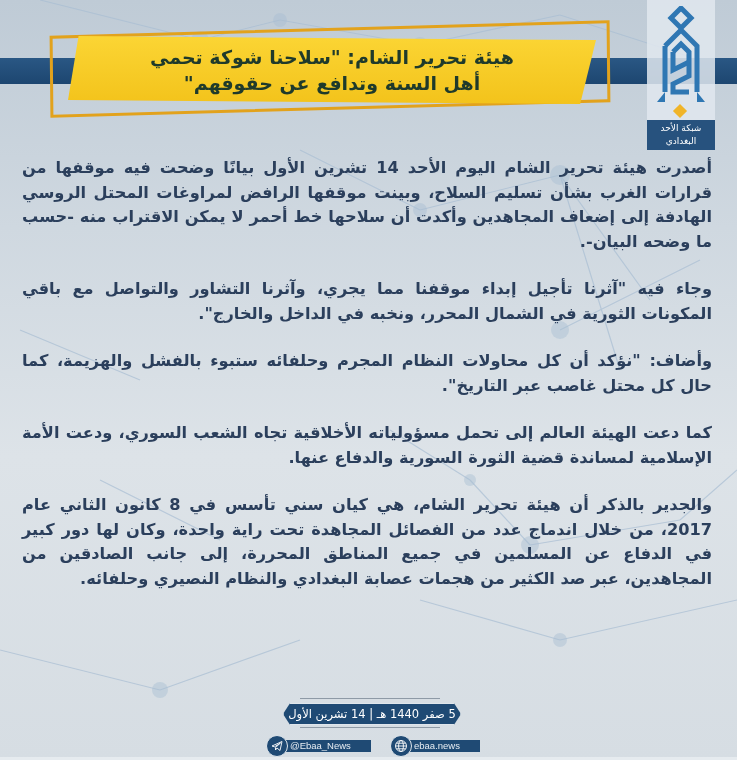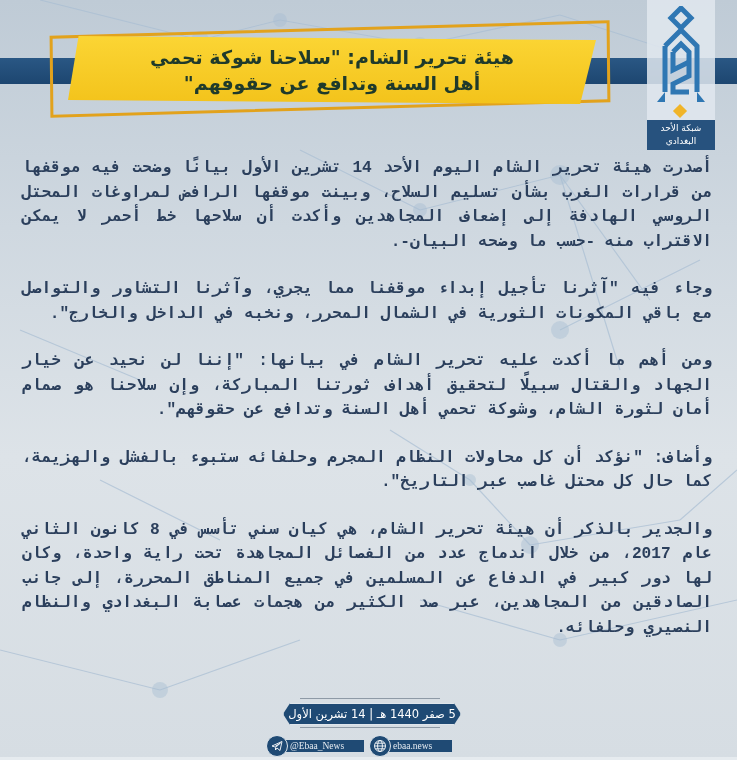--- a/index.html
+++ b/index.html
@@ -40,45 +40,45 @@
     background: #f0b429; transform: rotate(45deg);
   }
   .logo-label {
     position: absolute; left: 0; top: 120px; width: 68px; height: 30px;
     background: #27527e; color: #fff; direction: rtl;
     font-size: 9px; line-height: 13px; text-align: center; padding-top: 2px; box-sizing: border-box;
   }
   .article {
     position: absolute; left: 22px; top: 156px; width: 690px;
     direction: rtl; text-align: justify;
-    color: #2b3f5c; font-weight: bold; font-size: 16.2px; line-height: 24.5px; font-family: Liberation Mono, monospace;
+    color: #2b3f5c; font-weight: bold; font-size: 16.2px; line-height: 24.5px;
   }
   .article p { margin: 0 0 23px 0; }
   .article p.last { margin-bottom: 16px; }
   .date-pill {
     position: absolute; left: 283px; top: 703px; width: 176px; height: 20px;
     background: #1f4a74; color: #fff; direction: rtl;
     font-size: 11.5px; line-height: 20px; text-align: center;
     clip-path: polygon(4% 0, 96% 0, 100% 50%, 96% 100%, 4% 100%, 0 50%);
     border: 1px solid #dfe6ec;
   }
   .date-rule-top { position: absolute; left: 300px; top: 698px; width: 140px; height: 1px; background: #8e9aa6; }
   .date-rule-bot { position: absolute; left: 300px; top: 727px; width: 140px; height: 1px; background: #8e9aa6; }
   .social { position: absolute; top: 738px; height: 16px; display: flex; align-items: center; }
   .social .icon {
     width: 20px; height: 20px; border-radius: 50%; background: #1f4a74;
     border: 1px solid #dfe6ec; display: flex; align-items: center; justify-content: center;
     position: relative; z-index: 2;
   }
   .social .txt {
     background: #1f4a74; color: #e6ecf2; height: 12px; line-height: 12px;
-    font-family: Liberation Serif, serif; font-size: 9.5px; padding: 0 20px 0 6px; margin-left: -4px;
+    font-family: Liberation Sans, sans-serif; font-size: 9.5px; padding: 0 20px 0 6px; margin-left: -4px;
   }
   .tg { left: 266px; }
-  .web { left: 369px; justify-content: space-between; }
+  .web { left: 390px; justify-content: space-between; }
   .bottom-strip { position: absolute; left: 0; top: 757px; width: 737px; height: 3px; background: #e6ebef; }
 </style>
 </head>
 <body>
 
 <svg class="net" width="737" height="760" viewBox="0 0 737 760">
   <g stroke="#a9bed3" stroke-width="1.2" fill="none" opacity="0.7">
     <line x1="40" y1="0" x2="200" y2="40"></line>
     <line x1="200" y1="40" x2="280" y2="20"></line>
     <line x1="280" y1="20" x2="420" y2="45"></line>
@@ -138,22 +138,22 @@
   <div class="logo-diamond"></div>
   <div class="logo-label">
     <div>شبكة الأحد</div>
     <div>البغدادي</div>
   </div>
 </div>
 
 <div class="article">
   <p>أصدرت هيئة تحرير الشام اليوم الأحد 14 تشرين الأول بيانًا وضحت فيه موقفها من قرارات الغرب بشأن تسليم السلاح، وبينت موقفها الرافض لمراوغات المحتل الروسي الهادفة إلى إضعاف المجاهدين وأكدت أن سلاحها خط أحمر لا يمكن الاقتراب منه -حسب ما وضحه البيان-.</p>
   <p>وجاء فيه "آثرنا تأجيل إبداء موقفنا مما يجري، وآثرنا التشاور والتواصل مع باقي المكونات الثورية في الشمال المحرر، ونخبه في الداخل والخارج".</p>
-  <p>ومن أهم ما أكدت عليه تحرير الشام في بيانها: "إننا لن نحيد عن خيار الجهاد والقتال سبيلًا لتحقيق أهداف ثورتنا المباركة، وإن سلاحنا هو صمام أمان لثورة الشام، وشوكة تحمي أهل السنة وتدافع عن حقوقهم".</p>
   <p>وأضاف: "نؤكد أن كل محاولات النظام المجرم وحلفائه ستبوء بالفشل والهزيمة، كما حال كل محتل غاصب عبر التاريخ".</p>
+  <p>كما دعت الهيئة العالم إلى تحمل مسؤولياته الأخلاقية تجاه الشعب السوري، ودعت الأمة الإسلامية لمساندة قضية الثورة السورية والدفاع عنها.</p>
   <p class="last">والجدير بالذكر أن هيئة تحرير الشام، هي كيان سني تأسس في 8 كانون الثاني عام 2017، من خلال اندماج عدد من الفصائل المجاهدة تحت راية واحدة، وكان لها دور كبير في الدفاع عن المسلمين في جميع المناطق المحررة، إلى جانب الصادقين من المجاهدين، عبر صد الكثير من هجمات عصابة البغدادي والنظام النصيري وحلفائه.</p>
 </div>
 
 <div class="date-rule-top"></div>
 <div class="date-pill">5 صفر 1440 هـ | 14 تشرين الأول 2018</div>
 <div class="date-rule-bot"></div>
 
 <div class="social tg">
   <span class="icon">
     <svg width="12" height="12" viewBox="0 0 12 12">

